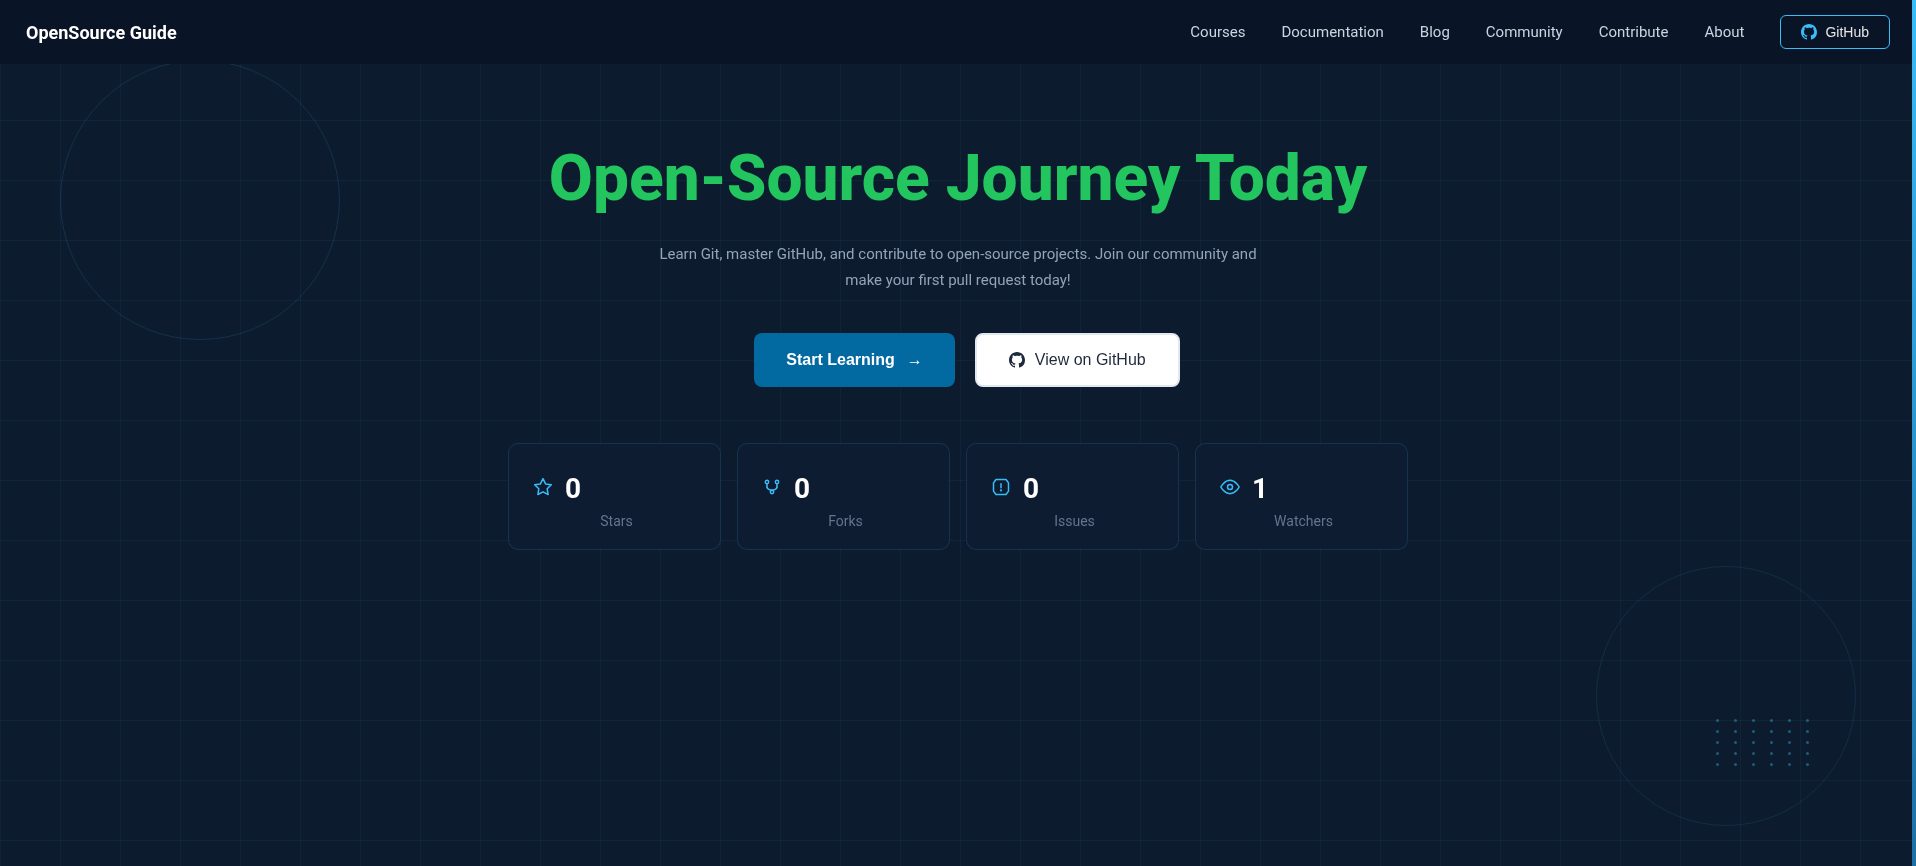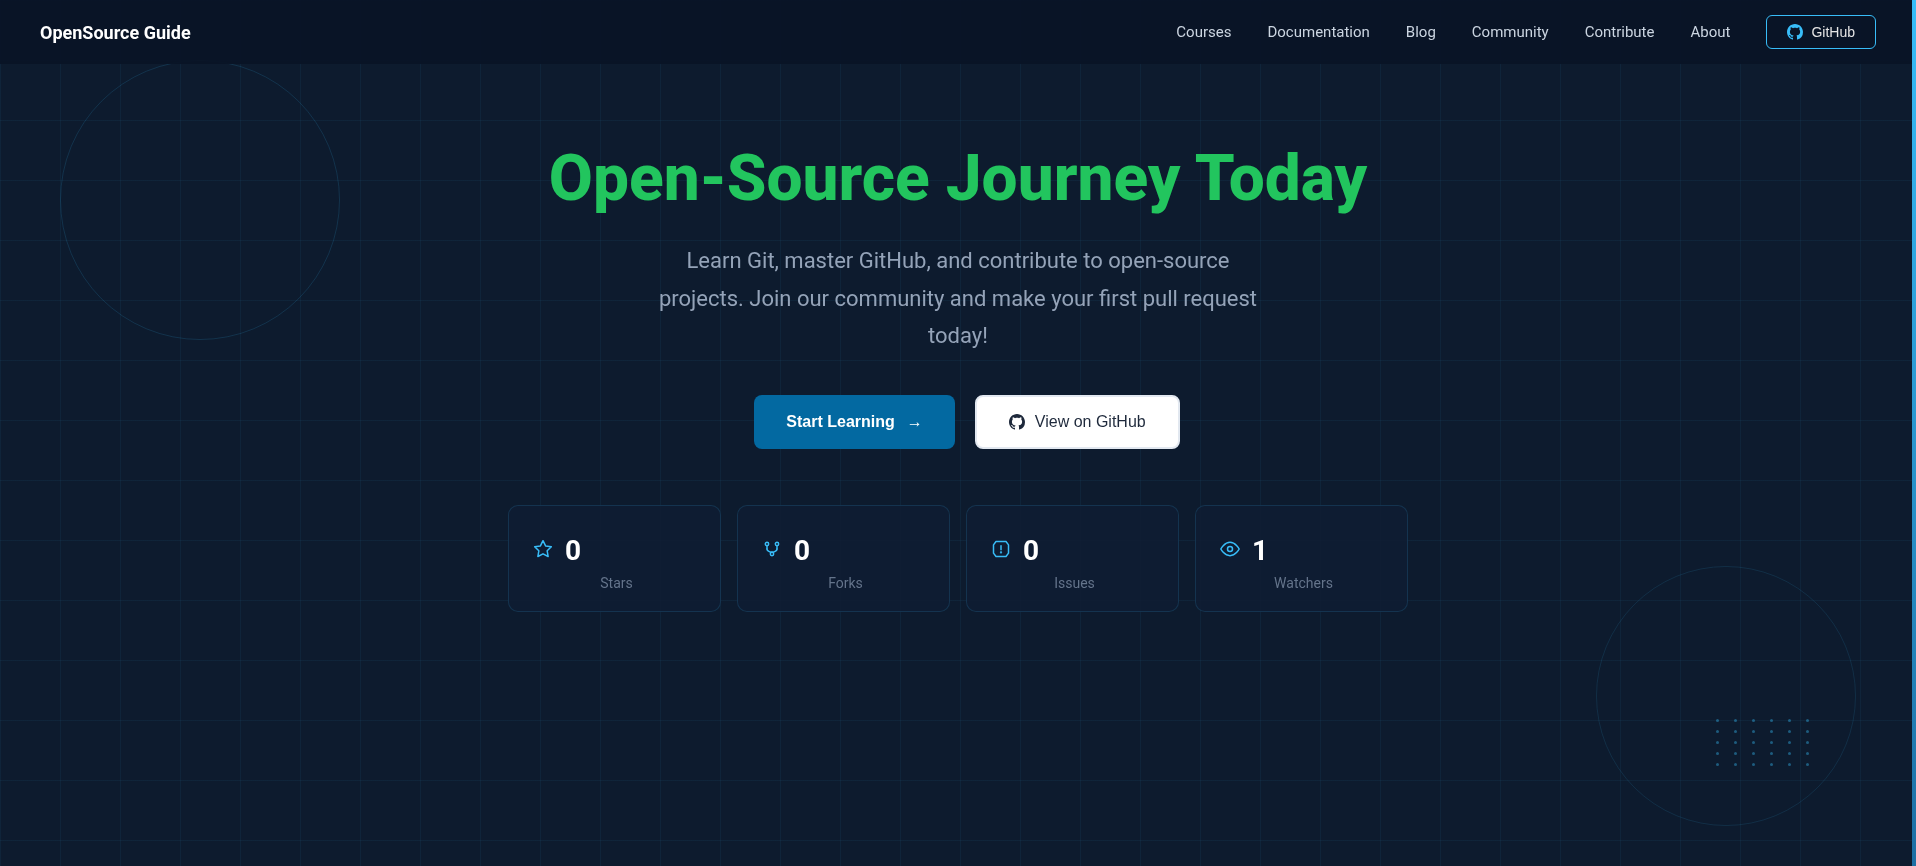--- a/index.html
+++ b/index.html
@@ -79,21 +79,21 @@
       z-index: 999;
     }
 
     
     nav {
       position: relative;
       z-index: 10;
       display: flex;
       align-items: center;
       justify-content: space-between;
-      padding: 0 40px;
+      padding: 0 26px;
       height: 64px;
       background: rgba(10, 20, 38, 0.95);
     }
 
     .nav-logo {
       font-size: 18px;
       font-weight: 700;
       color: #ffffff;
       white-space: nowrap;
     }
@@ -148,21 +148,21 @@
 
     .hero-title-blue {
       font-size: 64px;
       font-weight: 800;
       color: #22c55e;
       line-height: 1.1;
       margin-bottom: 28px;
     }
 
     .hero-subtitle {
-      font-size: 22px;
+      font-size: 15px;
       color: #94a3b8;
       max-width: 620px;
       line-height: 1.7;
       margin-bottom: 40px;
     }
 
     
     .cta-buttons {
       display: flex;
       gap: 20px;

